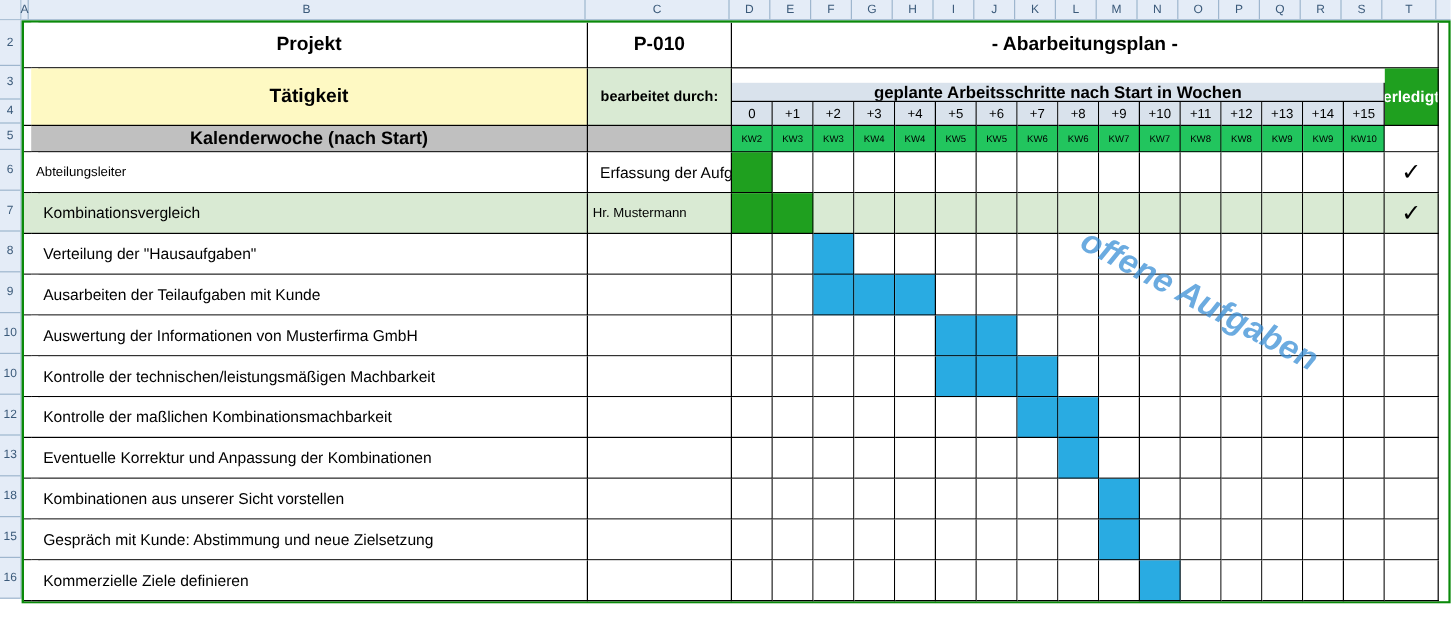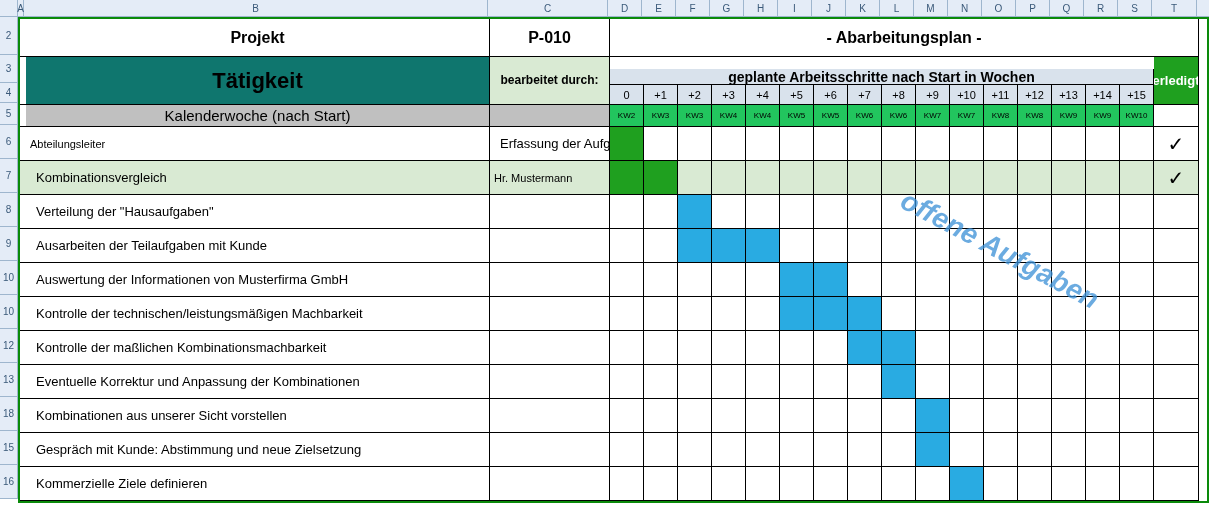--- a/index.html
+++ b/index.html
@@ -67,22 +67,22 @@
     background: #fff;
   }
   .stub { background:#fff; border-right:1px solid #000; border-bottom:1px solid #000; }
   .hdr-big {
     font-size: 16px;
     font-weight: bold;
     justify-content: center;
     background: #fff;
   }
   .hdr-orange {
-    background: #0f766e;
-    font-size: 22px;
+    background: #fef9c3;
+    font-size: 16px;
     font-weight: bold;
     justify-content: center;
   }
   .hdr-ltgreen {
     background: #d9ead3;
     font-size: 12px;
     font-weight: bold;
     justify-content: center;
     text-align: center;
     white-space: normal;
@@ -108,21 +108,21 @@
     padding: 0;
   }
   .kw-head {
     background: #22c55e;
     font-size: 8px;
     justify-content: center;
     padding: 0;
   }
   .hdr-gray {
     background: #c0c0c0;
-    font-weight: normal;
+    font-weight: bold;
     font-size: 15px;
     justify-content: center;
   }
   .task-cell {
     font-size: 13px;
     padding-left: 10px;
   }
   .asg-cell {
     font-size: 11px;
     justify-content: flex-start;

